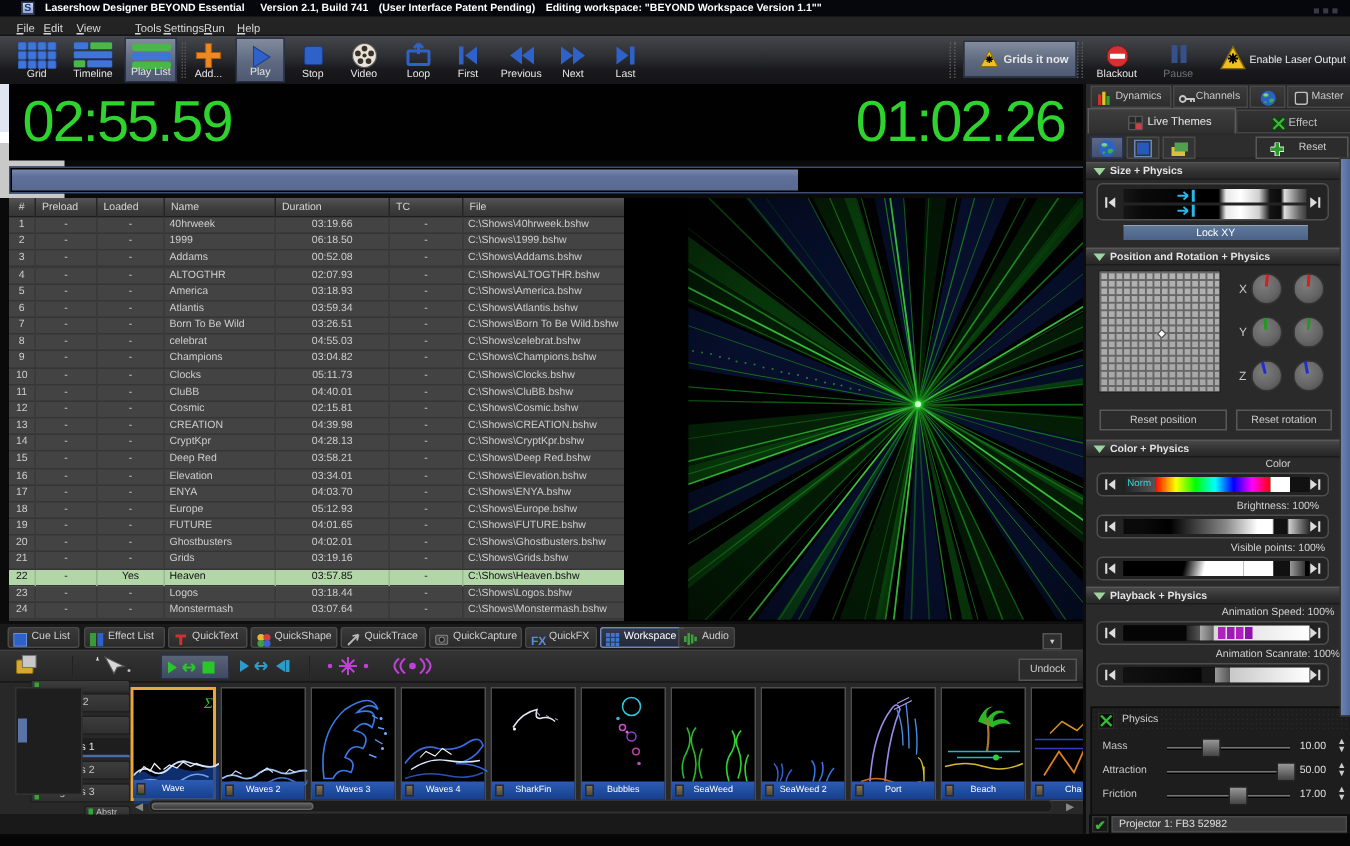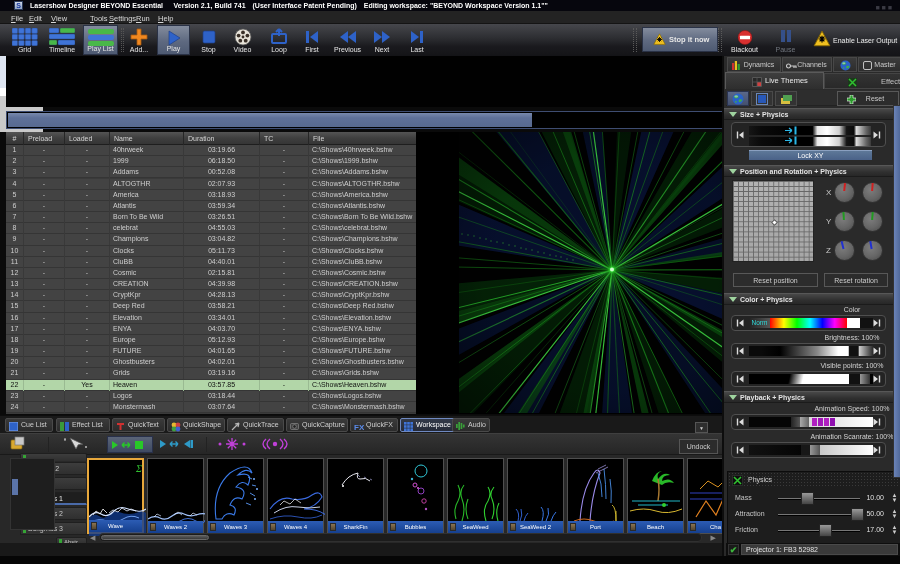--- a/index.html
+++ b/index.html
@@ -201,21 +201,21 @@
           <rect x="12" y="3" width="3" height="12" fill="#2e62c8"></rect>
         </svg></span>
       <span class="lbl">Last</span>
     </div>
     <div class="grip" style="position:absolute;left:633px;top:4px;width:4px;height:24px;border-left:1px dotted #5a5a5a;border-right:1px dotted #5a5a5a;"></div>
     <div class="tbtn sel" style="left:642px;width:76px;height:25px;top:3px;">
       <span style="position:absolute;left:10px;top:5px;"><svg width="13" height="13" viewBox="0 0 16 16">
           <path d="M8 1 L15 14 H1 Z" fill="#f0c020" stroke="#8a6a00" stroke-width="0.8"></path>
           <path d="M8 8 m-3 0 l6 0 M8 8 m-2.1 -2.1 l4.2 4.2 M8 8 m-2.1 2.1 l4.2 -4.2 M8 8 m0 -3 l0 6" stroke="#000" stroke-width="1.1"></path>
         </svg></span>
-      <span style="position:absolute;left:26px;top:7px;font-weight:bold;font-size:7.5px;">Stop it now</span>
+      <span style="position:absolute;left:26px;top:7px;font-weight:bold;font-size:7.5px;">Grids it now</span>
     </div>
     <div class="grip" style="position:absolute;left:718px;top:4px;width:4px;height:24px;border-left:1px dotted #5a5a5a;border-right:1px dotted #5a5a5a;"></div>
     <div class="tbtn" style="left:726px;width:37px;">
       <span class="tico" style="top:5px"><svg width="15" height="15">
           <circle cx="7.5" cy="7.5" r="7" fill="#d83030" stroke="#8a1818" stroke-width="0.6"></circle>
           <rect x="2.5" y="5.8" width="10" height="3.4" rx="0.5" fill="#fff"></rect>
         </svg></span>
       <span class="lbl">Blackout</span>
     </div>
     <div class="tbtn" style="left:768px;width:35px;color:#70757d;">
@@ -226,20 +226,22 @@
       <span class="lbl">Pause</span>
     </div>
     <div style="position:absolute;left:813px;top:6px;"><svg width="18" height="18" viewBox="0 0 16 16">
         <path d="M8 1 L15 14 H1 Z" fill="#f0c020" stroke="#8a6a00" stroke-width="0.8"></path>
         <path d="M8 8 m-3 0 l6 0 M8 8 m-2.1 -2.1 l4.2 4.2 M8 8 m-2.1 2.1 l4.2 -4.2 M8 8 m0 -3 l0 6" stroke="#000" stroke-width="1.1"></path>
       </svg></div>
     <span style="position:absolute;left:833px;top:13px;font-size:7px;color:#ececec;white-space:nowrap;">Enable Laser Output</span>
   </div>
 <div id="leftedge" class="abs"></div>
 <div id="timerbox" class="abs">
+    <span class="t1">02:55.59</span>
+    <span class="t2">01:02.26</span>
   </div>
 <div id="progress" class="abs">
     <div id="pfill"></div>
   </div>
 <div id="tablewrap" class="abs">
 <div class="hrow">
 <span class="hcell" style="left:0;width:18px;padding-left:0;text-align:center;">#</span>
 <span class="hcell" style="left:18px;width:41px;">Preload</span>
 <span class="hcell" style="left:59px;width:45px;">Loaded</span>
 <span class="hcell" style="left:104px;width:74px;">Name</span>
@@ -846,21 +848,21 @@
     <div class="rtab" style="left:134px;top:1px;width:43px;"><svg width="9" height="9" style="position:absolute;left:4px;top:3px;">
         <rect x="0.5" y="0.5" width="8" height="8" rx="1.5" fill="none" stroke="#c0c0c0" stroke-width="1"></rect>
       </svg><span style="margin-left:11px;">Master</span></div>
     <div style="position:absolute;left:1px;top:16px;width:99px;height:17px;background:linear-gradient(#3e3e3e,#2e2e2e);border:1px solid #5a5a5a;border-bottom:none;color:#e8e8e8;font-size:7.5px;line-height:16px;"><svg width="10" height="10" style="position:absolute;left:26px;top:3.5px;">
         <rect width="10" height="10" rx="1" fill="#555"></rect>
         <rect x="1" y="1" width="3.6" height="3.6" fill="#282828"></rect>
         <rect x="5.4" y="1" width="3.6" height="3.6" fill="#282828"></rect>
         <rect x="1" y="5.4" width="3.6" height="3.6" fill="#282828"></rect>
         <rect x="5.4" y="5.4" width="3.6" height="3.6" fill="#d04040"></rect>
       </svg><span style="margin-left:39px;">Live Themes</span></div>
-    <div style="position:absolute;left:100px;top:17px;width:77px;height:16px;background:linear-gradient(#333,#292929);border:1px solid #444;color:#c0c0c0;font-size:7.5px;line-height:15px;text-align:right;"><svg width="9" height="9" style="position:absolute;left:23px;top:3.5px;">
+    <div style="position:absolute;left:100px;top:17px;width:77px;height:16px;background:linear-gradient(#333,#292929);border:1px solid #444;color:#c0c0c0;font-size:7.5px;line-height:15px;"><svg width="9" height="9" style="position:absolute;left:23px;top:3.5px;">
         <rect width="9" height="9" fill="#1a3a1a"></rect>
         <path d="M1 1 l7 7 M8 1 l-7 7" stroke="#30c030" stroke-width="1.5"></path>
       </svg><span style="margin-left:34px;">Effect</span></div>
     <div style="position:absolute;left:2px;top:34px;width:176px;height:16px;background:#2d2d2d;border-bottom:1px solid #222;"></div>
     <div style="position:absolute;left:3px;top:35px;width:22px;height:15px;background:linear-gradient(#5a688a,#43506e);border:1px solid #2a3350;"><svg width="12" height="12" style="margin:1px 0 0 4px;">
         <circle cx="6" cy="6" r="5.5" fill="#2b62c8"></circle>
         <path d="M2 3.2 q2.2 -1.6 4 -0.5 q1.2 0.9 0 2 q-1.8 1.1 -3.4 0.2 Z" fill="#3fae4a"></path>
         <path d="M7 6.5 q2.2 -0.9 3.3 0.6 q-0.6 2 -2.8 2.2 q-1.6 -0.6 -0.5 -2.8 Z" fill="#3fae4a"></path>
         <path d="M3.2 8.2 q1.1 -0.6 1.7 0.5 q-0.6 1.1 -1.7 0.9 Z" fill="#3fae4a"></path>
         <ellipse cx="4.2" cy="3.4" rx="1.8" ry="1.1" fill="#cfe2ff" opacity="0.5"></ellipse>

